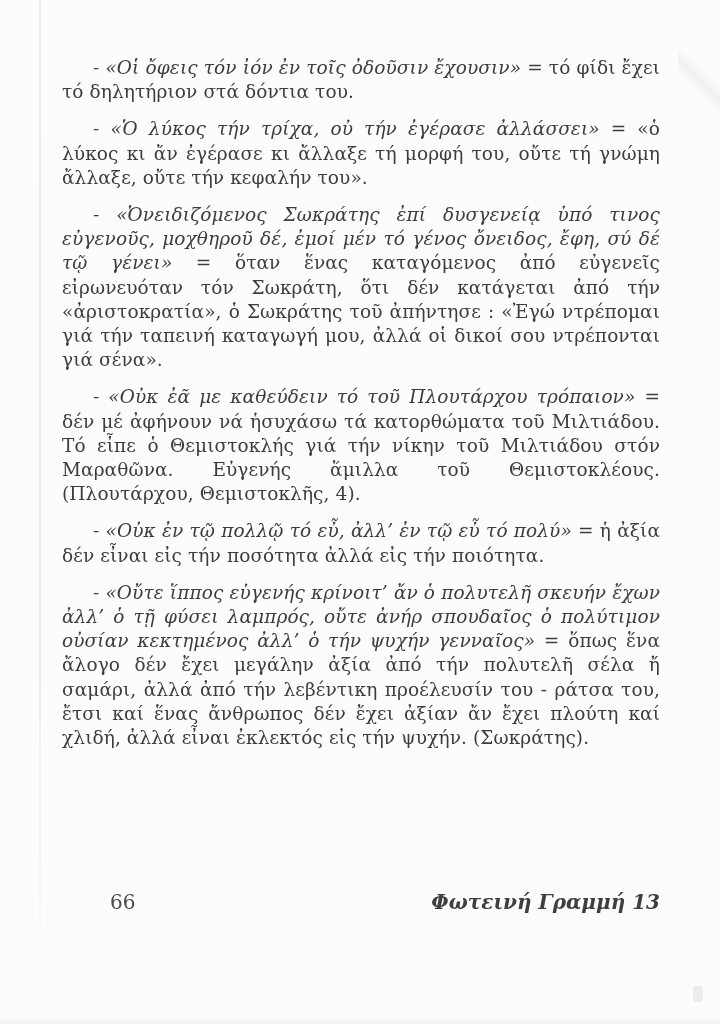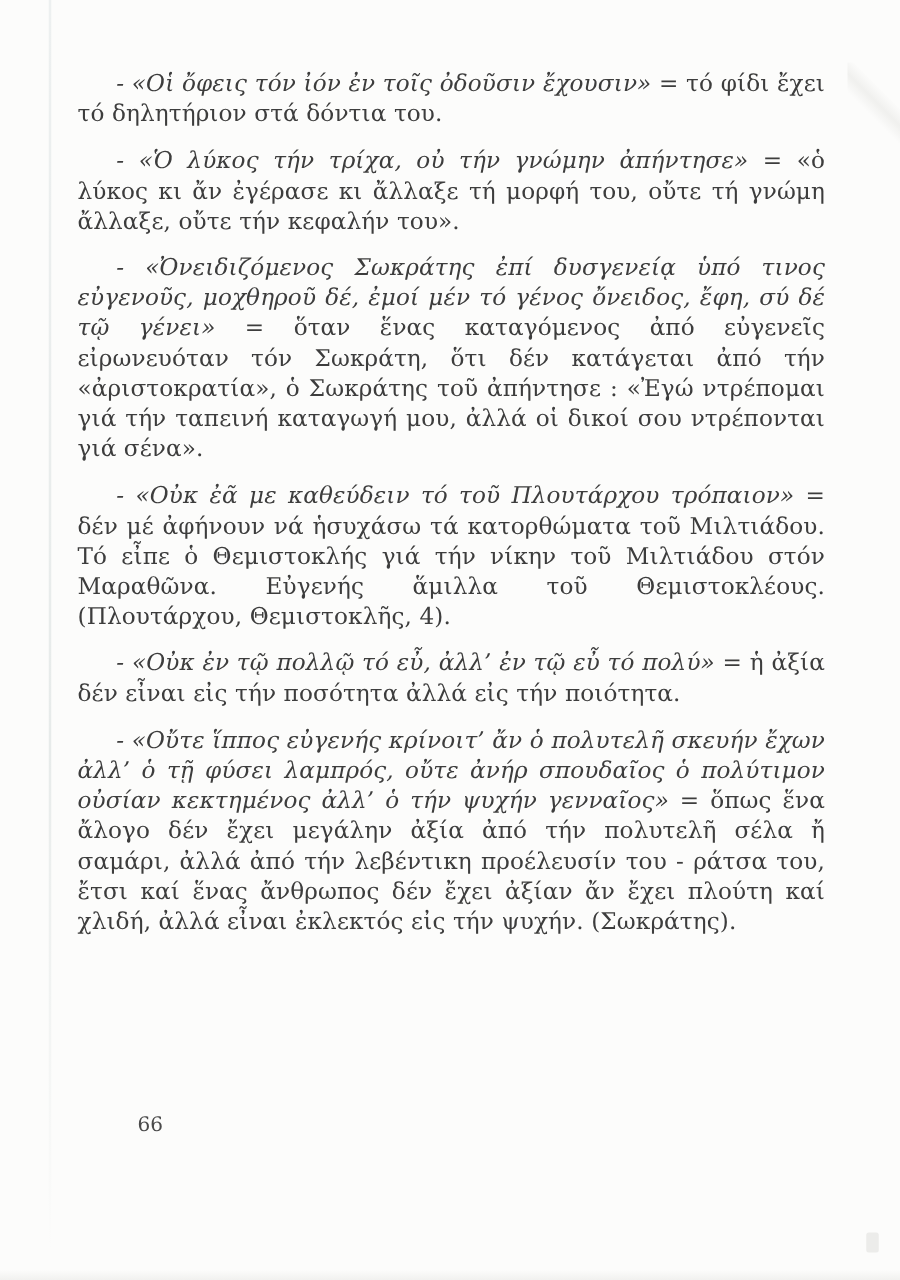--- a/index.html
+++ b/index.html
@@ -41,45 +41,46 @@
     line-height:24.2px;
     letter-spacing:0.1px;
   }
   .para:first-child{margin-top:0;}
   .q{font-style:italic;}
   .t{font-style:normal;}
   .sp{font-style:normal;letter-spacing:0.9px;}
   .footer{
     position:absolute;left:62px;top:890px;width:598px;
     display:flex;justify-content:space-between;align-items:center;
-    font-size:16px;
+    font-size:20px;
   }
   .folio{
     color:#4a4a4a;
     padding-left:48px;
     font-style:normal;
   }
   .running{
     color:#3f3f3f;
     font-style:italic;
     font-weight:bold;
   }
 </style>
 </head>
 <body>
 
 <div class="page">
   <div class="edge-left"></div>
   <div class="corner-fold"></div>
   <div class="body-text">
       <p class="para"><span class="q">- «Οἱ ὄφεις τόν ἰόν ἐν τοῖς ὀδοῦσιν ἔχουσιν»</span><span class="t"> = τό φίδι ἔχει τό δηλητήριον στά δόντια του.</span></p>
-      <p class="para"><span class="q">- «Ὁ λύκος τήν τρίχα, οὐ τήν γνώμην ἀπήντησε»</span><span class="t"> = «ὁ λύκος κι ἄν ἐγέρασε κι ἄλλαξε τή μορφή του, οὔτε τή γνώμη ἄλλαξε, οὔτε τήν κεφαλήν του».</span></p>
+      <p class="para"><span class="q">- «Ὁ λύκος τήν τρίχα, οὐ τήν ἐγέρασε ἀλλάσσει»</span><span class="t"> = «ὁ λύκος κι ἄν ἐγέρασε κι ἄλλαξε τή μορφή του, οὔτε τή γνώμη ἄλλαξε, οὔτε τήν κεφαλήν του».</span></p>
       <p class="para"><span class="q">- «Ὀνειδιζόμενος Σωκράτης ἐπί δυσγενείᾳ ὑπό τινος εὐγενοῦς, μοχθηροῦ δέ, ἐμοί μέν τό γένος ὄνειδος, ἔφη, σύ δέ τῷ γένει»</span><span class="t"> = ὅταν ἕνας καταγόμενος ἀπό εὐγενεῖς εἰρωνευόταν τόν Σωκράτη, ὅτι δέν κατάγεται ἀπό τήν «ἀριστοκρατία», ὁ Σωκράτης τοῦ ἀπήντησε : «Ἐγώ ντρέπομαι γιά τήν ταπεινή καταγωγή μου, ἀλλά οἱ δικοί σου ντρέπονται γιά σένα».</span></p>
       <p class="para"><span class="q">- «Οὐκ ἐᾶ με καθεύδειν τό τοῦ Πλουτάρχου τρόπαιον»</span><span class="t"> = δέν μέ ἀφήνουν νά ἡσυχάσω τά κατορθώματα τοῦ Μιλτιάδου. Τό εἶπε ὁ Θεμιστοκλής γιά τήν νίκην τοῦ Μιλτιάδου στόν Μαραθῶνα. Εὐγενής ἅμιλλα τοῦ Θεμιστοκλέους. (Πλουτάρχου, Θεμιστοκλῆς, 4).</span></p>
       <p class="para"><span class="q">- «Οὐκ ἐν τῷ πολλῷ τό εὖ, ἀλλ’ ἐν τῷ εὖ τό πολύ»</span><span class="t"> = ἡ ἀξία δέν εἶναι εἰς τήν ποσότητα ἀλλά εἰς τήν ποιότητα.</span></p>
       <p class="para"><span class="q">- «Οὔτε ἵππος εὐγενής κρίνοιτ’ ἄν ὁ πολυτελῆ σκευήν ἔχων ἀλλ’ ὁ τῇ φύσει λαμπρός, οὔτε ἀνήρ σπουδαῖος ὁ πολύτιμον οὐσίαν κεκτημένος ἀλλ’ ὁ τήν ψυχήν γενναῖος»</span><span class="t"> = ὅπως ἕνα ἄλογο δέν ἔχει μεγάλην ἀξία ἀπό τήν πολυτελῆ σέλα ἤ σαμάρι, ἀλλά ἀπό τήν λεβέντικη προέλευσίν του - ράτσα του, ἔτσι καί ἕνας ἄνθρωπος δέν ἔχει ἀξίαν ἄν ἔχει πλούτη καί χλιδή, ἀλλά εἶναι ἐκλεκτός εἰς τήν ψυχήν. (Σωκράτης).</span></p>
     </div>
   <div class="footer">
     <span class="folio">66</span>
+    <span class="running">Φωτεινή Γραμμή 13</span>
   </div>
   <div class="speck"></div>
   <div class="bottom-shade"></div>
 </div>
 
 </body></html>

